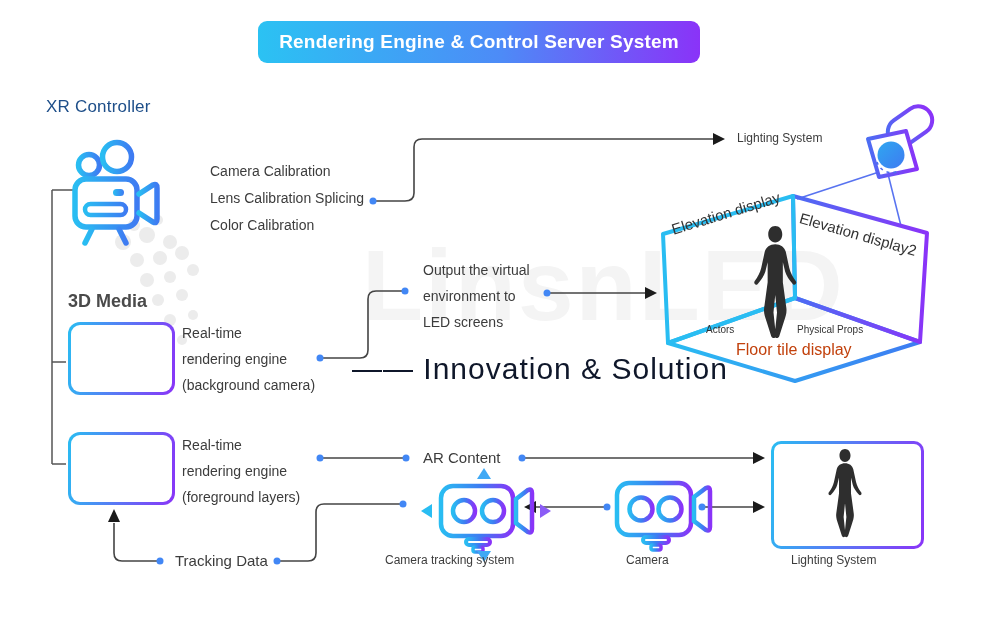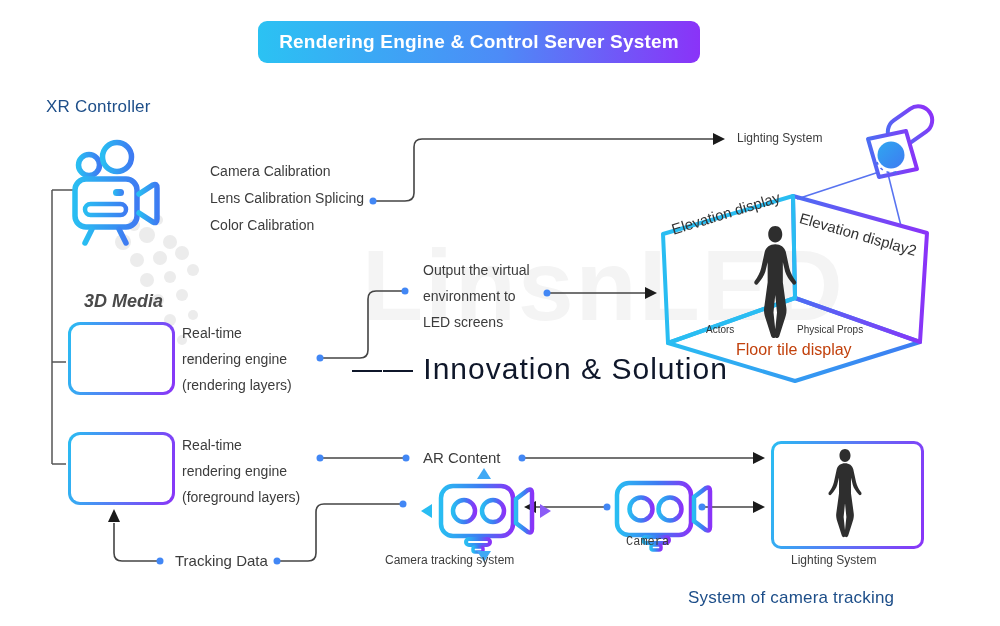--- a/index.html
+++ b/index.html
@@ -211,34 +211,33 @@
       L63,96 L69,140 C70,148 68,154 65,163 L57,188 C55,194 48,192 49,186 L53,148 L50,118 L47,148
       L51,186 C52,192 45,194 43,188 L35,163 C32,154 30,148 31,140 L37,96 L37,62 L33,78
       C31,85 26,92 20,99 C17,103 12,98 15,94 C20,88 24,80 26,72 L32,44 C34,36 41,31 50,31 Z"></path>
   </svg>
 
   <div class="abs z2" id="banner">
     <span>Rendering Engine &amp; Control Server System</span>
   </div>
 
   <div class="abs z2 heading" style="left:46px;top:97px;">XR Controller</div>
-  <div class="abs z2 heading" style="left:688px;top:588px;">System of camera tracking</div>
 
   <div class="abs z2 tblock" style="left:182px;top:158px;margin-left:28px;">
     <div>Camera Calibration</div>
     <div>Lens Calibration Splicing</div>
     <div>Color Calibration</div>
   </div>
 
-  <div class="abs z2" id="media-title" style="left:84px;top:291px;font-style:italic;">3D Media</div>
+  <div class="abs z2" id="media-title" style="left:68px;top:291px;">3D Media</div>
 
   <div class="abs z2 tblock26" style="left:182px;top:320px;">
     <div>Real-time</div>
     <div>rendering engine</div>
-    <div>(rendering layers)</div>
+    <div>(background camera)</div>
   </div>
   <div class="abs z2 tblock26" style="left:182px;top:432px;">
     <div>Real-time</div>
     <div>rendering engine</div>
     <div>(foreground layers)</div>
   </div>
 
   <div class="abs z2 tblock26" style="left:423px;top:257px;">
     <div>Output the virtual</div>
     <div>environment to</div>
@@ -250,16 +249,16 @@
   <div class="abs z2 wall-text" style="left:672px;top:221px;transform:rotate(-17deg);transform-origin:left center;">Elevation display</div>
   <div class="abs z2 wall-text" style="left:800px;top:209px;transform:rotate(16deg);transform-origin:left center;">Elevation display2</div>
   <div class="abs z2 small-lbl" style="left:706px;top:324px;">Actors</div>
   <div class="abs z2 small-lbl" style="left:797px;top:324px;">Physical Props</div>
   <div class="abs z2" id="floor-lbl" style="left:736px;top:341px;">Floor tile display</div>
 
   <div class="abs z2 lbl15" style="left:423px;top:449px;">AR Content</div>
   <div class="abs z2 lbl15" style="left:175px;top:552px;">Tracking Data</div>
 
   <div class="abs z2 lbl" style="left:385px;top:553px;">Camera tracking system</div>
-  <div class="abs z2 lbl" style="left:626px;top:535px;font-family:Liberation Mono, monospace;">Camera</div>
+  <div class="abs z2 lbl" style="left:626px;top:553px;">Camera</div>
   <div class="abs z2 lbl" style="left:791px;top:553px;">Lighting System</div>
 
 </div>
 
 </body></html>

